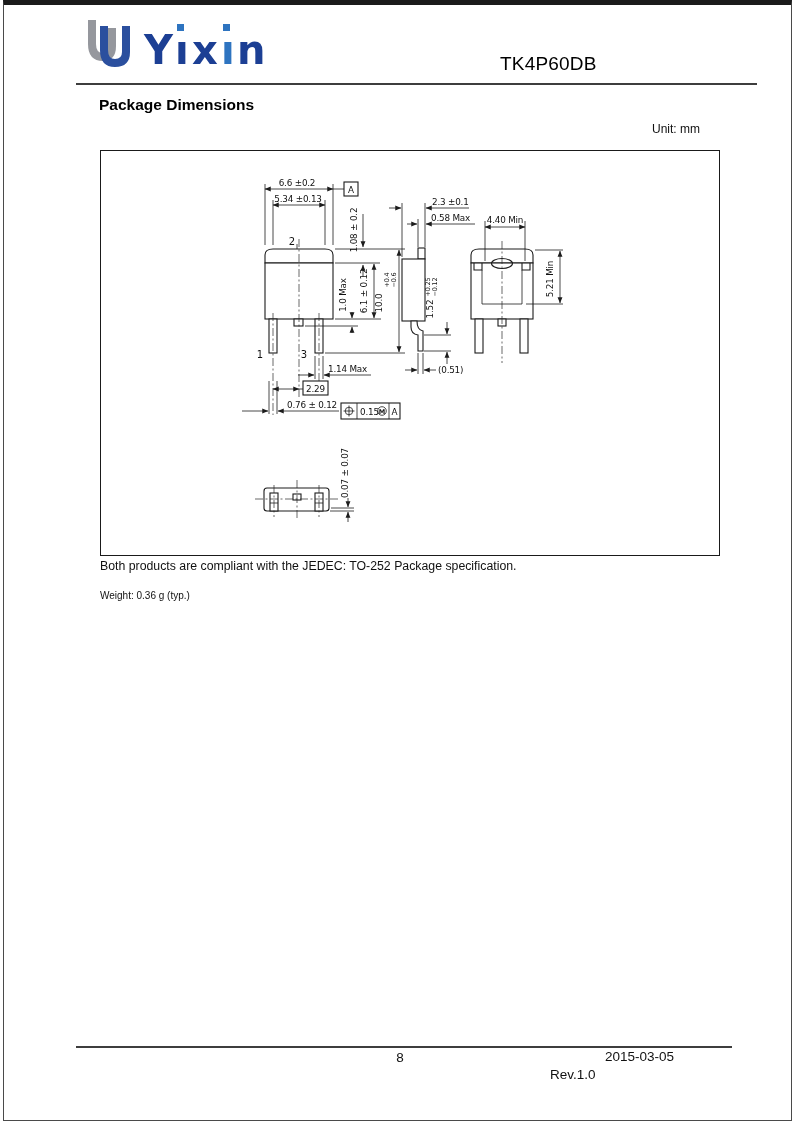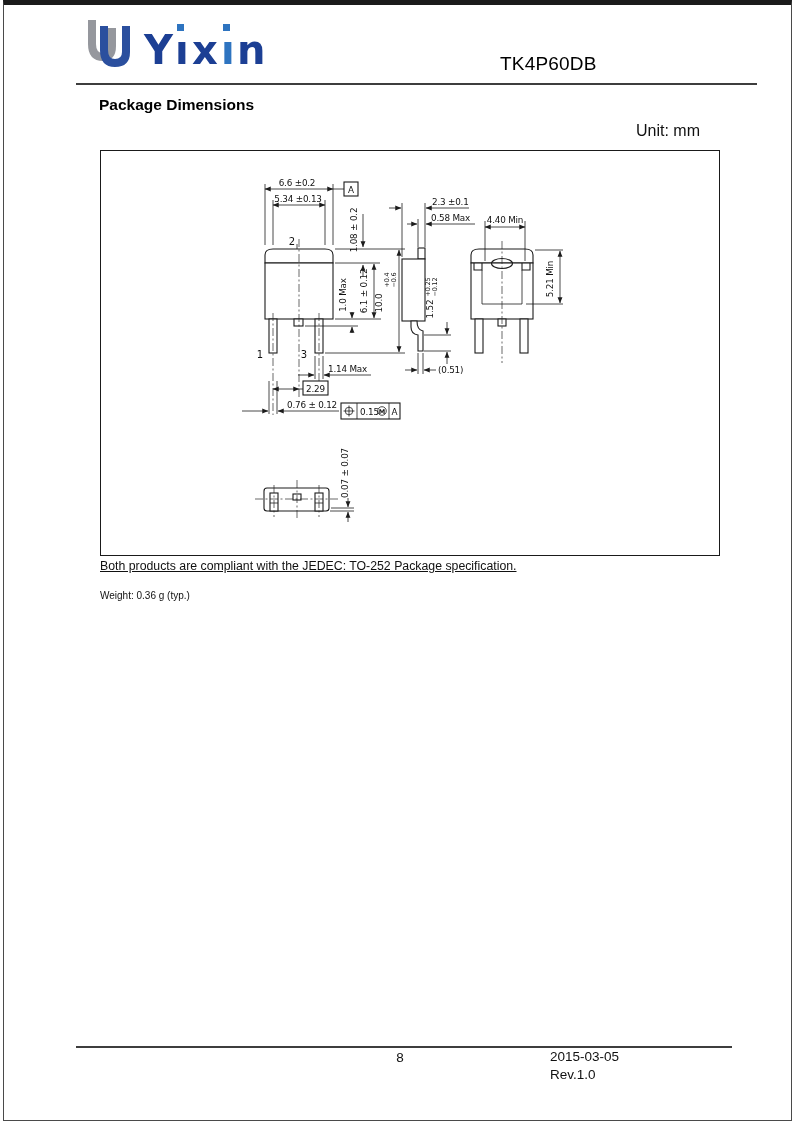--- a/index.html
+++ b/index.html
@@ -7,27 +7,27 @@
     width:795px;height:1125px;position:relative;background:#ffffff;
     font-family:"Liberation Sans", sans-serif;color:#111;overflow:hidden;
   }
   .page-border{position:absolute;left:3px;right:3px;top:0;bottom:4px;
     border:1px solid #4a4a4a;border-top:5px solid #1b1b1b;pointer-events:none;}
   .logo{position:absolute;left:80px;top:14px;}
   .rule{position:absolute;left:76px;top:83px;width:681px;height:2px;background:#3d3d3d;}
   .product{position:absolute;left:500px;top:53px;width:230px;text-align:left;
     font-size:19px;letter-spacing:0.2px;color:#000;}
   .sec-title{position:absolute;left:99px;top:96px;font-size:15.5px;font-weight:bold;color:#000;}
-  .unit{position:absolute;left:560px;top:122px;width:140px;text-align:right;font-size:16px;}
+  .unit{position:absolute;left:560px;top:122px;width:140px;text-align:right;font-size:12px;}
   .frame{position:absolute;left:100px;top:150px;width:618px;height:404px;border:1px solid #1a1a1a;}
-  .note1{position:absolute;left:100px;top:559px;font-size:12.3px;text-decoration:underline;}
+  .note1{position:absolute;left:100px;top:559px;font-size:12.3px;}
   .note2{position:absolute;left:100px;top:590px;font-size:10px;}
   .f-line{position:absolute;left:76px;top:1046px;width:656px;height:2px;background:#3d3d3d;}
   .f-page{position:absolute;left:350px;top:1050px;width:100px;text-align:center;font-size:13.5px;}
-  .f-date{position:absolute;left:550px;top:1049px;width:179px;text-align:left;font-size:13.5px;}
+  .f-date{position:absolute;left:550px;top:1049px;width:179px;text-align:center;font-size:13.5px;}
   .f-rev{position:absolute;left:550px;top:1067px;width:179px;text-align:left;font-size:13.5px;}
 
   
   .ln{stroke:#1c1c1c;stroke-width:1.1;fill:#fff;}
   .lnf{stroke:#1c1c1c;stroke-width:1.1;fill:none;}
   .dm{stroke:#1c1c1c;stroke-width:0.8;fill:none;}
   .cl{stroke:#2a2a2a;stroke-width:0.7;fill:none;stroke-dasharray:8 2.5 2 2.5;}
   text.dt{font-family:"DejaVu Sans",sans-serif;font-size:8.8px;fill:#111;letter-spacing:-0.2px;}
   text.pn{font-family:"DejaVu Sans",sans-serif;font-size:10px;fill:#111;}
   text.sm{font-family:"DejaVu Sans",sans-serif;font-size:6.5px;fill:#111;letter-spacing:-0.2px;}

